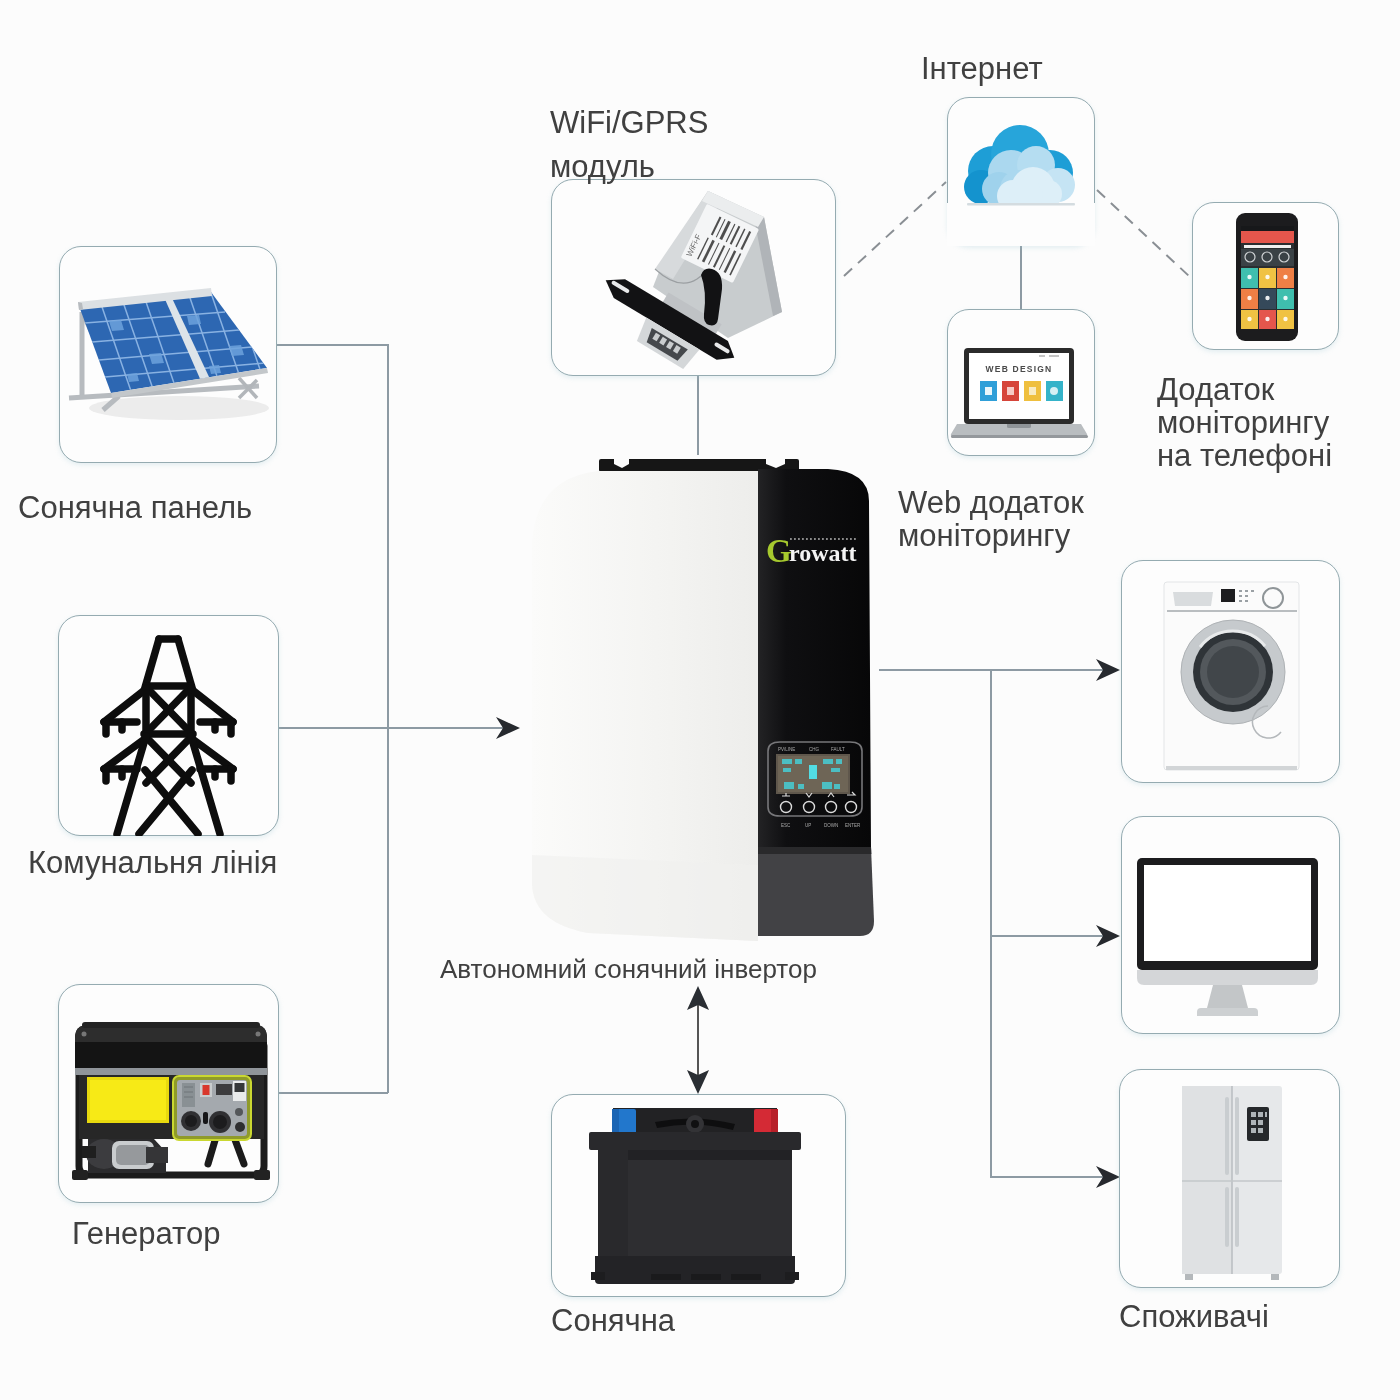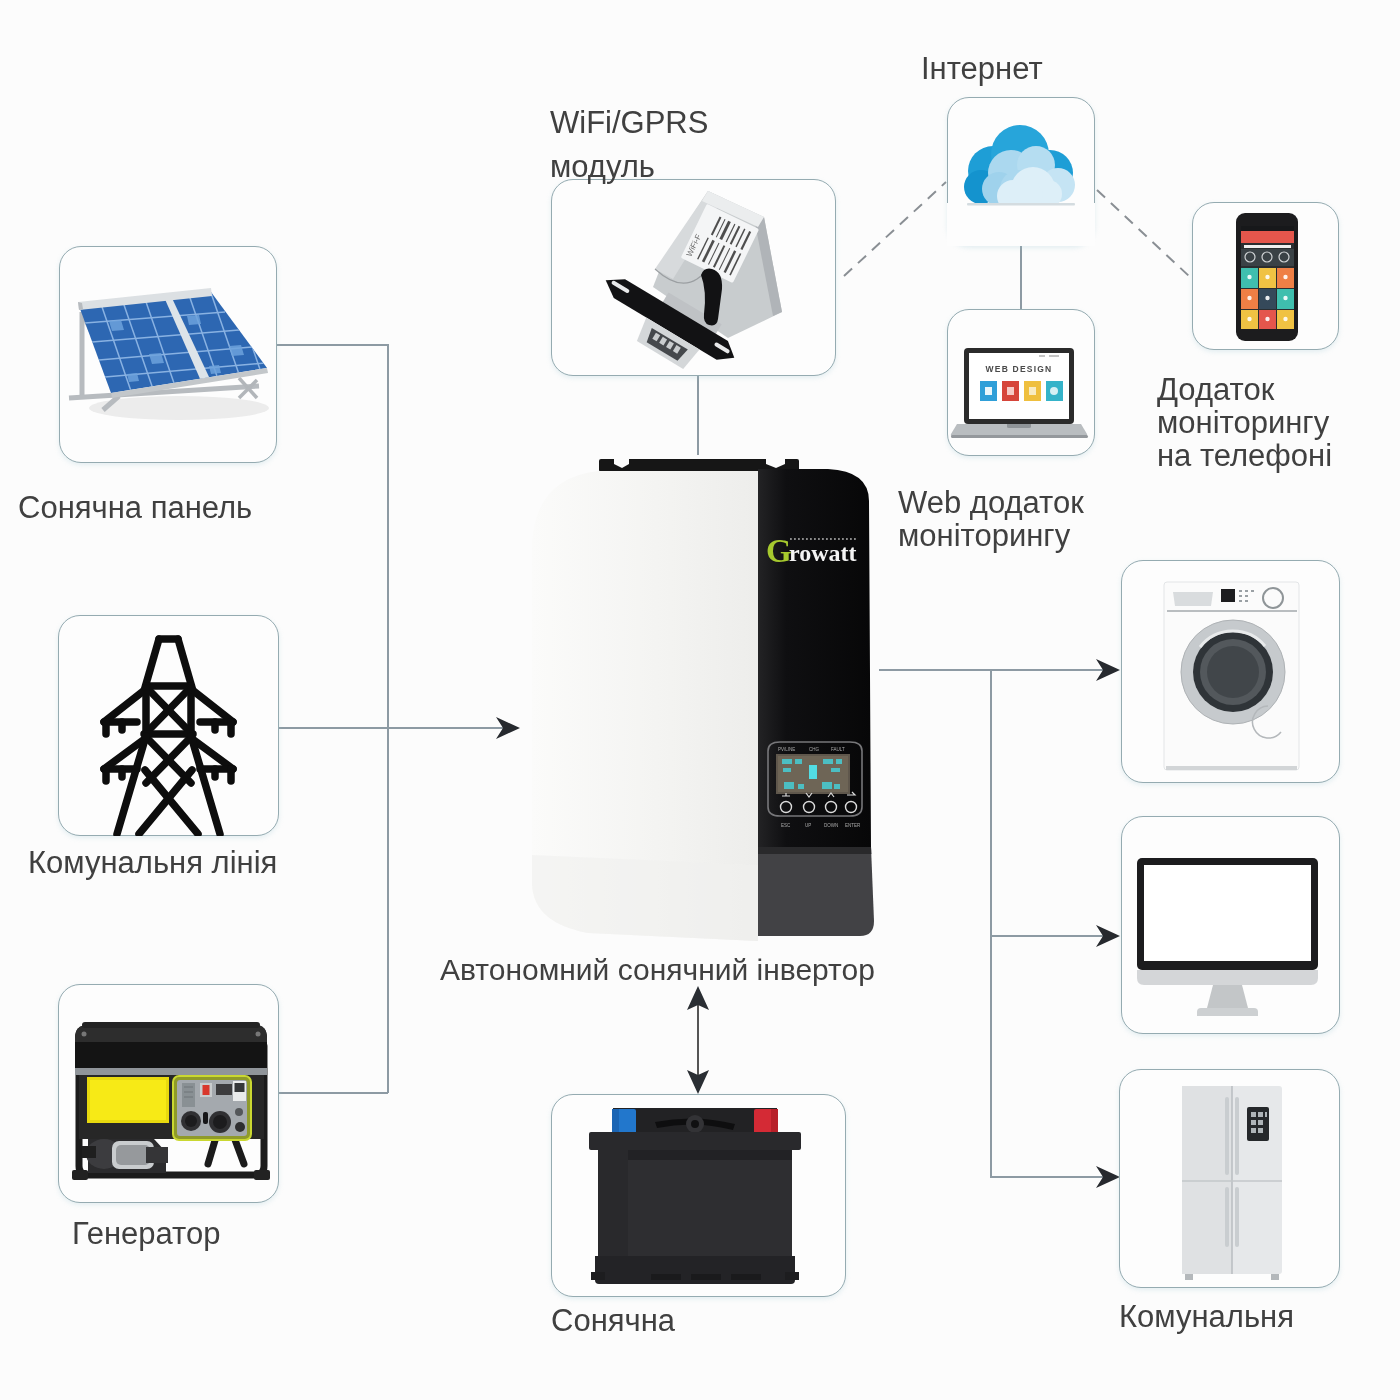--- a/index.html
+++ b/index.html
@@ -63,23 +63,23 @@
 <div class="box" id="b-fridge" style="left:1119px;top:1069px;width:221px;height:219px;"></div>
 <div class="box" id="b-bat" style="left:551px;top:1094px;width:295px;height:203px;"></div>
 
 <div class="lbl" style="left:18px;top:483px;width:300px;margin-top:8px;">Сонячна панель</div>
 <div class="lbl" style="left:28px;top:846px;width:280px;">Комунальня лінія</div>
 <div class="lbl" style="left:72px;top:1217px;width:221px;">Генератор</div>
 <div class="lbl" style="left:550px;top:101px;width:290px;line-height:44px;">WiFi/GPRS<br>модуль</div>
 <div class="lbl" style="left:921px;top:52px;width:200px;">Інтернет</div>
 <div class="lbl" style="left:898px;top:486px;width:240px;">Web додаток<br>моніторингу</div>
 <div class="lbl" style="left:1157px;top:366px;width:220px;line-height:33px;margin-top:7px;">Додаток<br>моніторингу<br>на телефоні</div>
-<div class="lbl" style="left:440px;top:953px;width:520px;font-size:30px;">Автономний сонячний інвертор</div>
+<div class="lbl" style="left:440px;top:953px;width:520px;font-size:26px;">Автономний сонячний інвертор</div>
 <div class="lbl" style="left:551px;top:1304px;width:295px;">Сонячна</div>
-<div class="lbl" style="left:1119px;top:1300px;width:221px;">Комунальня</div>
+<div class="lbl" style="left:1119px;top:1300px;width:221px;">Споживачі</div>
 
 <div id="inverter" style="position:absolute;left:528px;top:455px;width:352px;height:490px;">
 <svg width="352" height="490" viewBox="0 0 352 490">
   <defs>
     <linearGradient id="wbody" x1="0" y1="0" x2="1" y2="0">
       <stop offset="0" stop-color="#fbfbfa"></stop>
       <stop offset="0.55" stop-color="#f4f4f2"></stop>
       <stop offset="1" stop-color="#ededeb"></stop>
     </linearGradient>
     <linearGradient id="bpanel" x1="0" y1="0" x2="1" y2="0">

